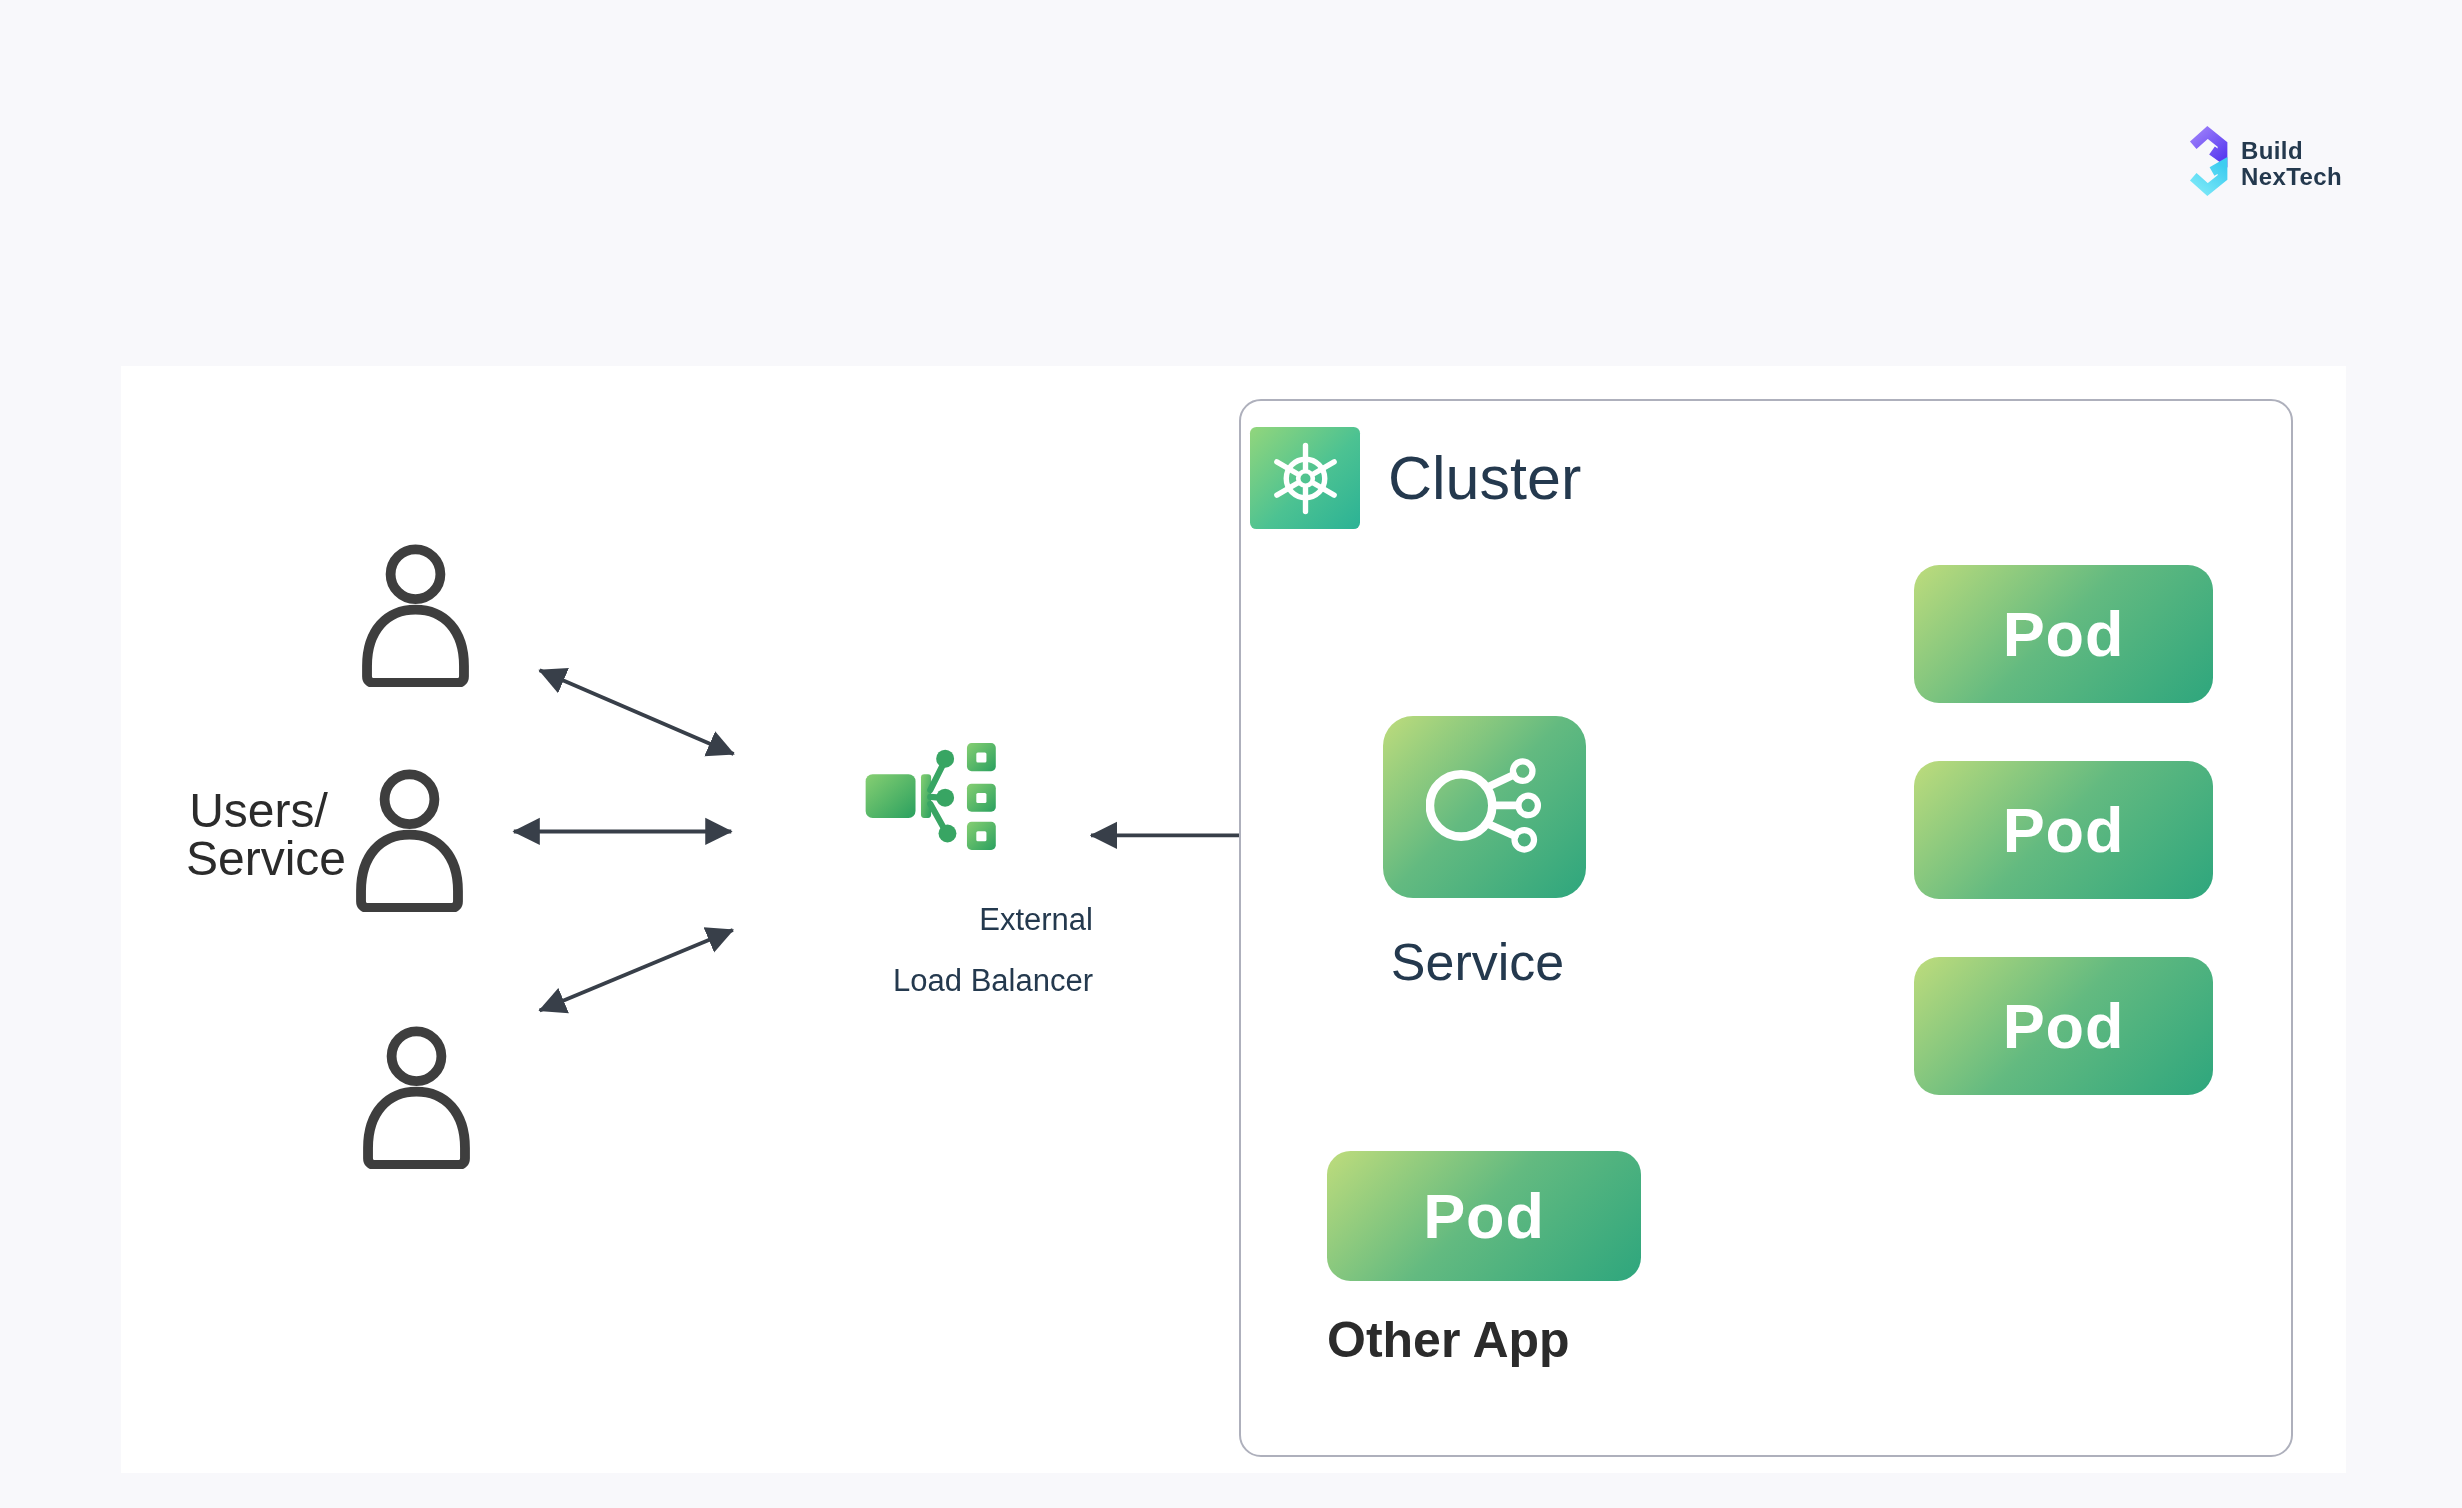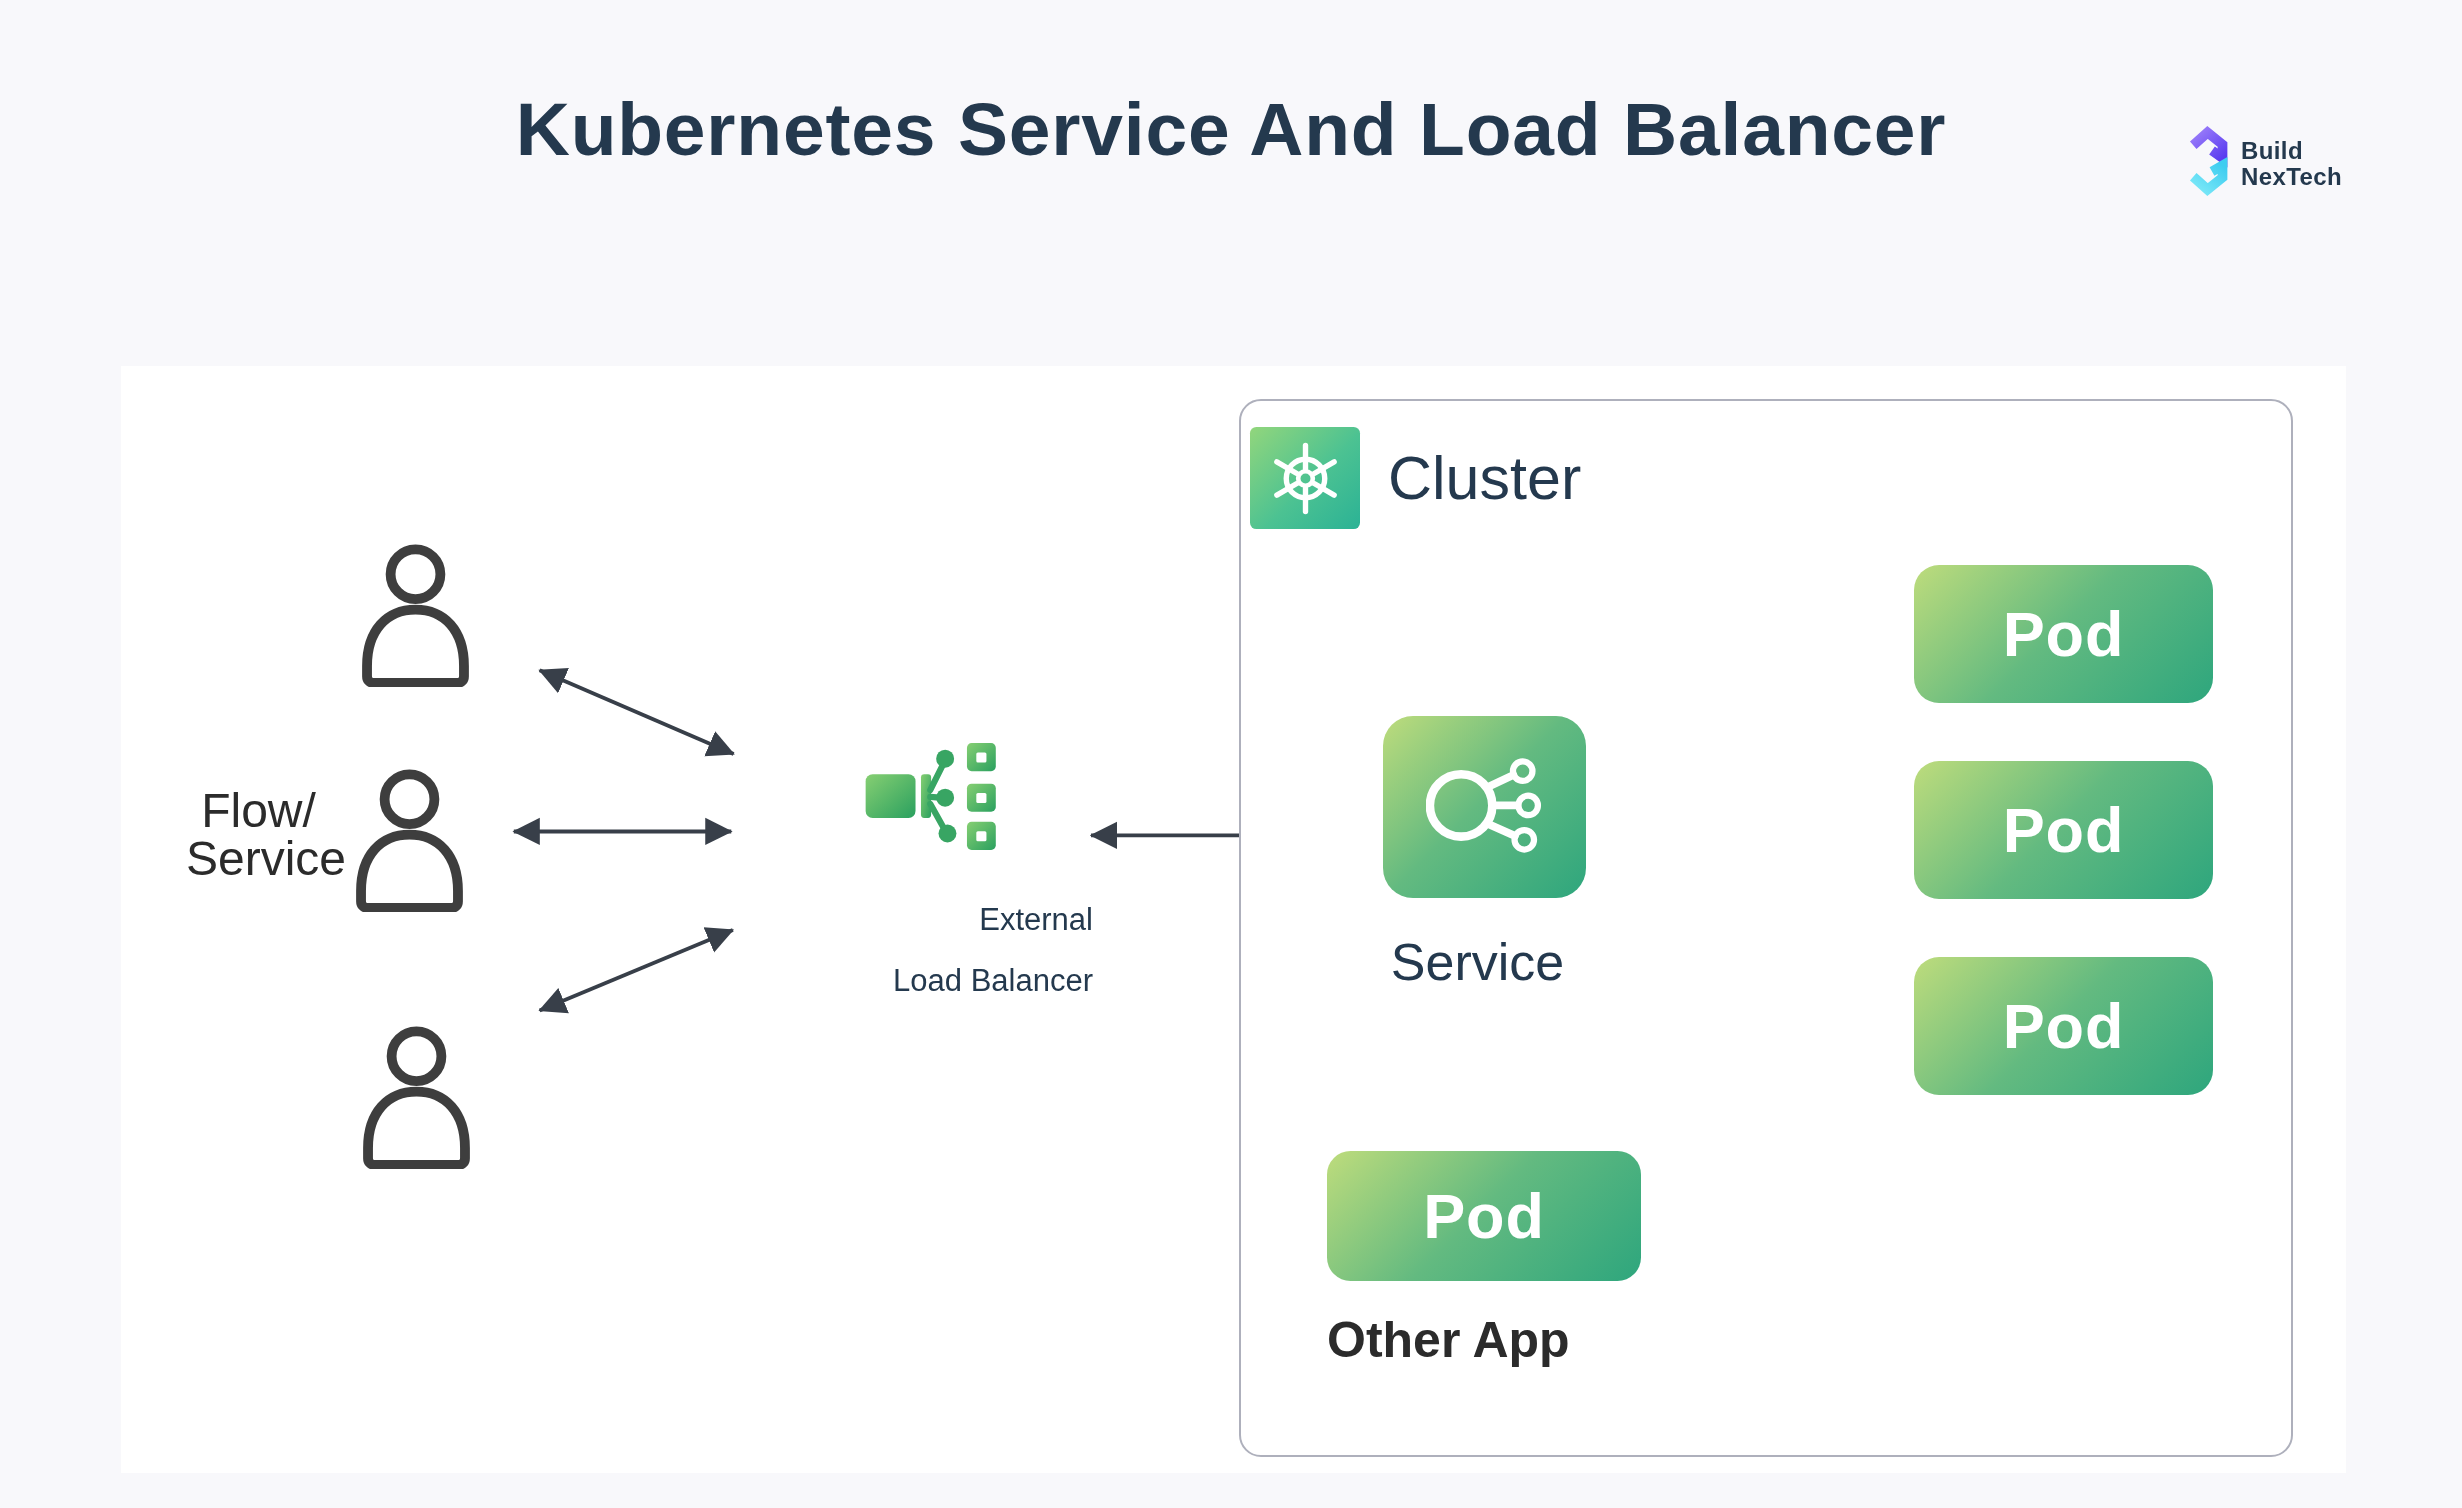--- a/index.html
+++ b/index.html
@@ -58,21 +58,20 @@
     font-size:50px;font-weight:700;color:var(--label-dark);}
 </style>
 </head>
 <body>
 
 <div class="stage">
 
   <div class="panel"></div>
 
   <div class="title">
-    <div>Kubernetes Service And Load Balancer</div>
   </div>
 
   <div class="brand">
     <span class="brand-mark">
       <svg width="45" height="70" viewBox="0 0 60 92">
         <defs>
           <linearGradient id="lgP" x1="0" y1="0" x2="1" y2="1">
             <stop offset="0" stop-color="#9b7efa"></stop>
               <stop offset="1" stop-color="#5b3cf0"></stop>
           </linearGradient>
@@ -125,21 +124,21 @@
     </svg>
   </div>
   <div class="person p3">
     <svg viewBox="0 0 100 112" fill="none" stroke="#3E3E3E" stroke-width="7.5">
       <circle cx="50" cy="26" r="19"></circle>
       <path d="M13,104 L13,96 C13,69 28,53 50,53 C72,53 87,69 87,96 L87,104 C87,107 85,109 82,109 L18,109 C15,109 13,107 13,104 Z" stroke-linejoin="round"></path>
     </svg>
   </div>
 
   <div class="users-label">
-    <div>Flow/</div>
+    <div>Users/</div>
     <div>Service</div>
   </div>
 
   <span class="lb-icon">
     <svg width="145" height="113" viewBox="0 0 185 145">
       <defs>
         <linearGradient id="lbg" x1="0" y1="0" x2="1" y2="1">
           <stop offset="0" stop-color="#86cf72"></stop>
             <stop offset="1" stop-color="#2aa05f"></stop>
         </linearGradient>

